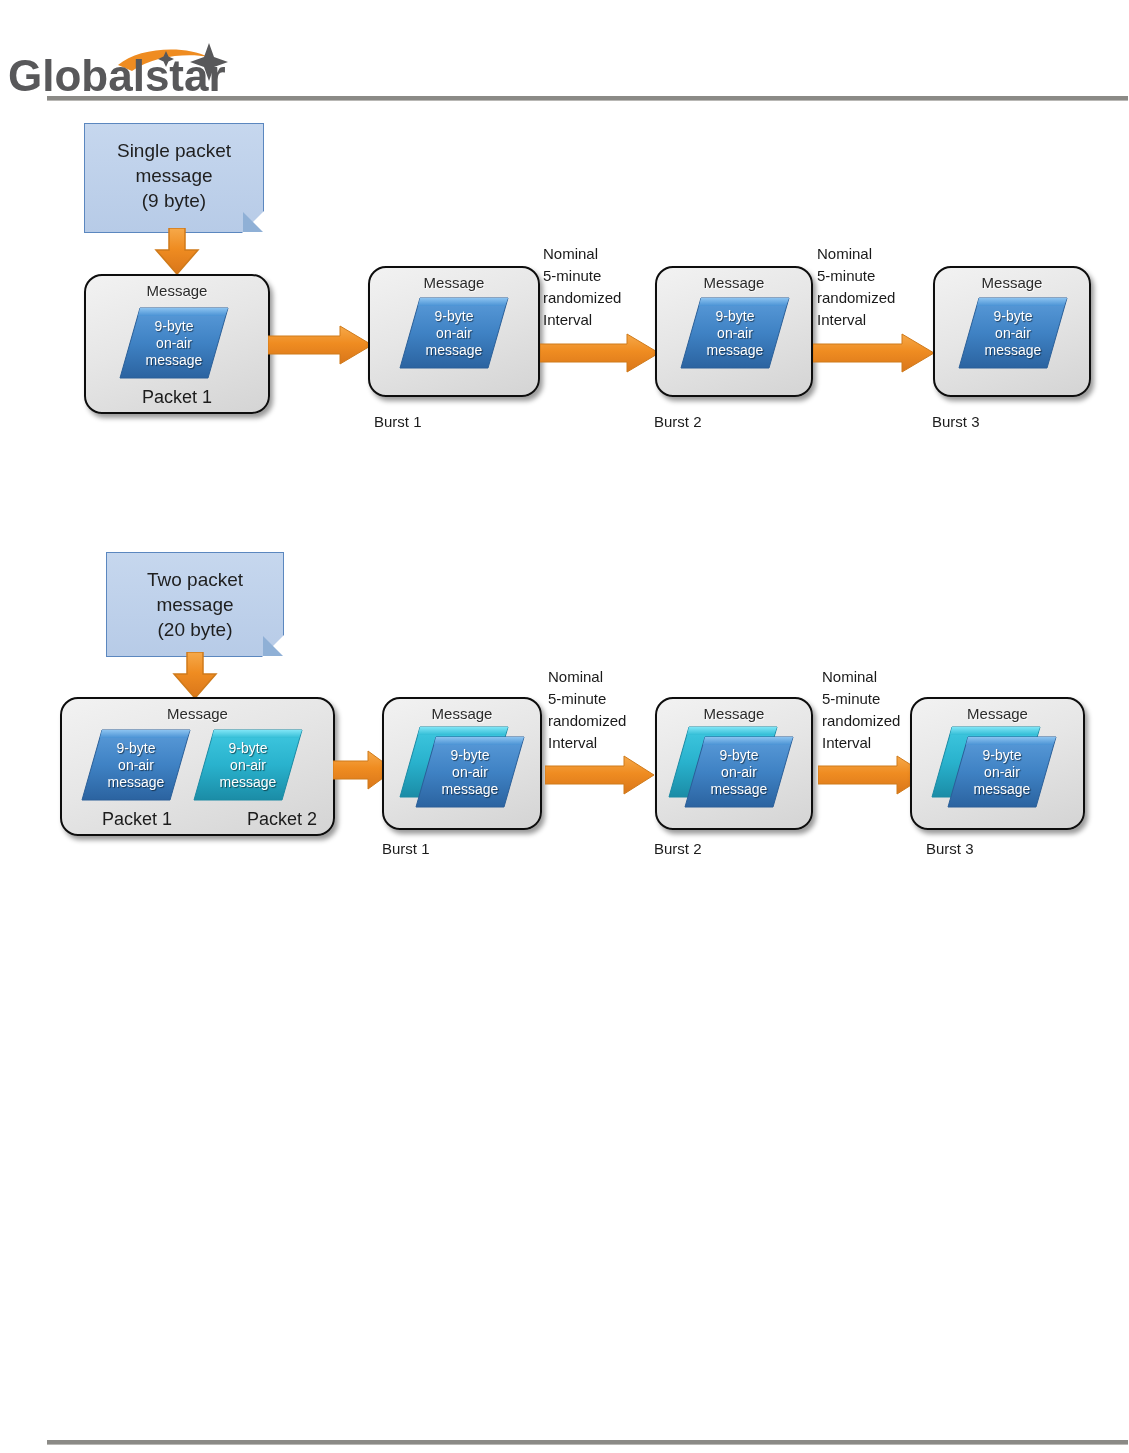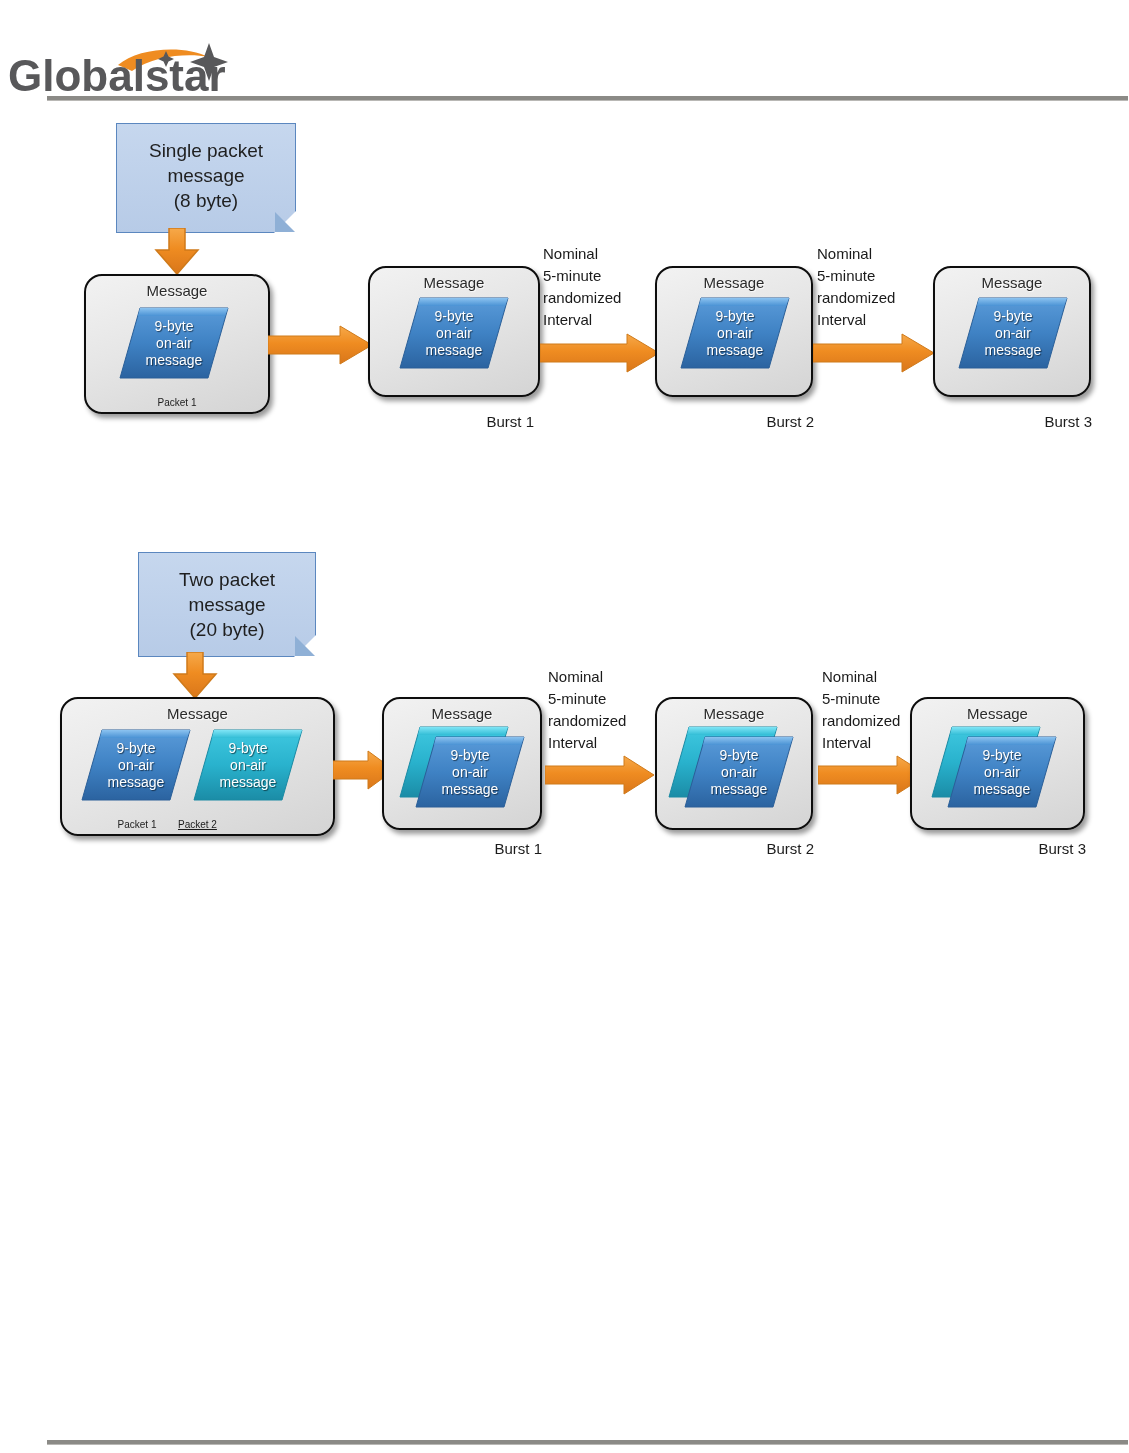--- a/index.html
+++ b/index.html
@@ -54,21 +54,20 @@
     position: absolute;
     background: #c3d5ec;
     background: linear-gradient(180deg, #c6d7ee 0%, #b7cbe7 100%);
     border: 1.5px solid #5b87bf;
     box-sizing: border-box;
     text-align: center;
     font-size: 19px;
     line-height: 25px;
     color: #1f1f1f;
     padding-top: 14px;
-    margin-left: 32px;
   }
   .note .fold {
     position: absolute;
     right: -1px;
     bottom: -1px;
     width: 0;
     height: 0;
     border-left: 22px solid transparent;
     border-bottom: 22px solid #ffffff;
   }
@@ -117,21 +116,21 @@
     font-size: 15px;
     color: #2b2b2b;
     text-shadow: 1px 1px 1px rgba(255,255,255,0.9);
   }
   .msgbox-caption {
     position: absolute;
     left: 0;
     right: 0;
     bottom: 4px;
     text-align: center;
-    font-size: 10px;
+    font-size: 18px;
     color: #1c1c1c;
   }
 
   
   .packet {
     position: absolute;
     width: 112px;
     height: 78px;
   }
   .packet svg { display: block; }
@@ -161,21 +160,21 @@
     font-size: 15px;
     line-height: 22px;
     color: #1a1a1a;
   }
   .interval span { display: block; }
 
   
   .burst-caption {
     position: absolute;
     width: 160px;
-    text-align: right;
+    text-align: left;
     font-size: 15px;
     color: #1c1c1c;
   }
 </style>
 </head>
 <body>
 
 <svg width="0" height="0" style="position:absolute" aria-hidden="true">
   <defs>
     <linearGradient id="gradBlue" x1="0" y1="0" x2="0" y2="1">
@@ -214,21 +213,21 @@
 </div>
 
 <div class="rule rule-top"></div>
 <div class="rule rule-bottom"></div>
 
 <div class="diagram">
 
   <div class="note" style="left:84px; top:123px; width:180px; height:110px;">
     <span class="note-line">Single packet</span>
     <span class="note-line">message</span>
-    <span class="note-line">(8 byte)</span>
+    <span class="note-line">(9 byte)</span>
     <span class="fold"></span>
     <span class="fold2"></span>
   </div>
 
   <div class="arrow-down" style="left:154px; top:228px;">
     <svg viewBox="0 0 46 48" width="46" height="48">
       <path d="M15 0 L31 0 L31 22 L44 22 L23 46 L2 22 L15 22 Z" fill="url(#gradOrange)" stroke="#cf7a1a" stroke-width="1.5"></path>
     </svg>
   </div>
 
@@ -361,21 +360,21 @@
         <path d="M22 4 L110 4 L107 12 L20 12 Z" fill="url(#gradCyanTop)"></path>
       </svg>
       <div class="packet-label">
         <span>9-byte</span>
         <span>on-air</span>
         <span>message</span>
       </div>
     </div>
 
     <div class="msgbox-caption" style="left:0; right:auto; width:150px; text-align:center;">Packet 1</div>
-    <div class="msgbox-caption" style="left:auto; right:5px; width:150px; text-align:left;text-decoration:underline;">Packet 2</div>
+    <div class="msgbox-caption" style="left:auto; right:16px; width:150px; text-align:right;">Packet 2</div>
   </div>
 
   <div class="arrow-right" style="left:333px; top:750px; width:62px;">
     <svg viewBox="0 0 62 40" preserveAspectRatio="none">
       <path d="M0 11 L35 11 L35 1 L61 20 L35 39 L35 29 L0 29 Z" fill="url(#gradOrange)" stroke="#cf7a1a" stroke-width="1"></path>
     </svg>
   </div>
 
   <div class="msgbox" style="left:382px; top:697px; width:160px; height:133px;">
     <div class="msgbox-title">Message</div>

